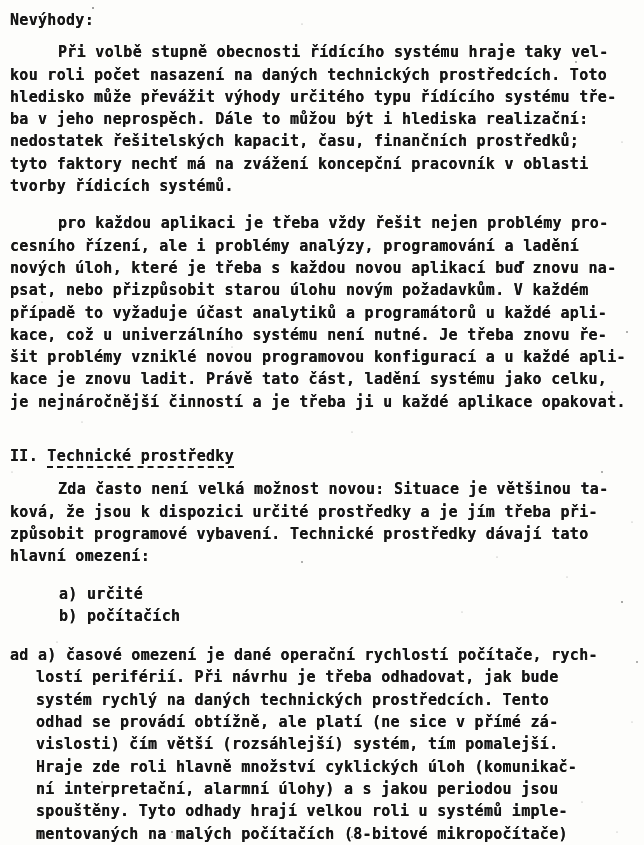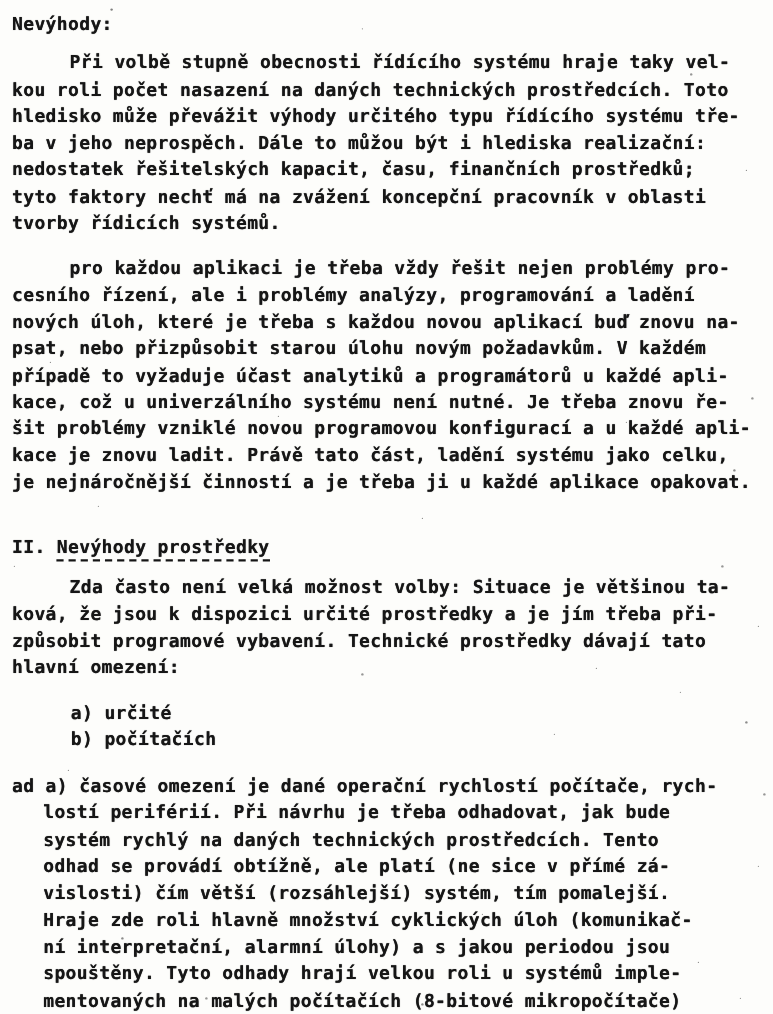--- a/index.html
+++ b/index.html
@@ -115,24 +115,24 @@
 nových úloh, které je třeba s každou novou aplikací buď znovu na-
 psat, nebo přizpůsobit starou úlohu novým požadavkům. V každém
 případě to vyžaduje účast analytiků a programátorů u každé apli-
 kace, což u univerzálního systému není nutné. Je třeba znovu ře-
 šit problémy vzniklé novou programovou konfigurací a u každé apli-
 kace je znovu ladit. Právě tato část, ladění systému jako celku,
 je nejnáročnější činností a je třeba ji u každé aplikace opakovat.</p>
 
   <div class="sec-heading">
     <span>II.</span>
-    <span class="underline">Nevýhody prostředky</span>
+    <span class="underline">Technické prostředky</span>
   </div>
 
-  <p class="para indent">Zda často není velká možnost volby: Situace je většinou ta-
+  <p class="para indent">Zda často není velká možnost novou: Situace je většinou ta-
 ková, že jsou k dispozici určité prostředky a je jím třeba při-
 způsobit programové vybavení. Technické prostředky dávají tato
 hlavní omezení:</p>
 
   <div class="list">
     <div class="list-item">a) určité</div>
     <div class="list-item">b) počítačích</div>
   </div>
 
   <p class="para hanging">ad a) časové omezení je dané operační rychlostí počítače, rych-

